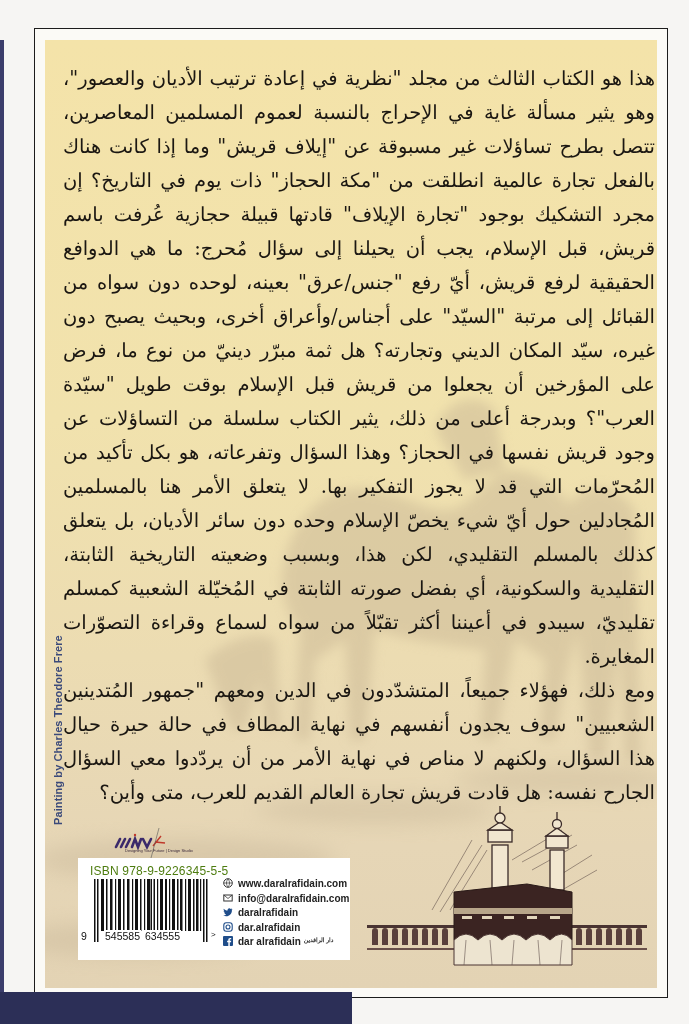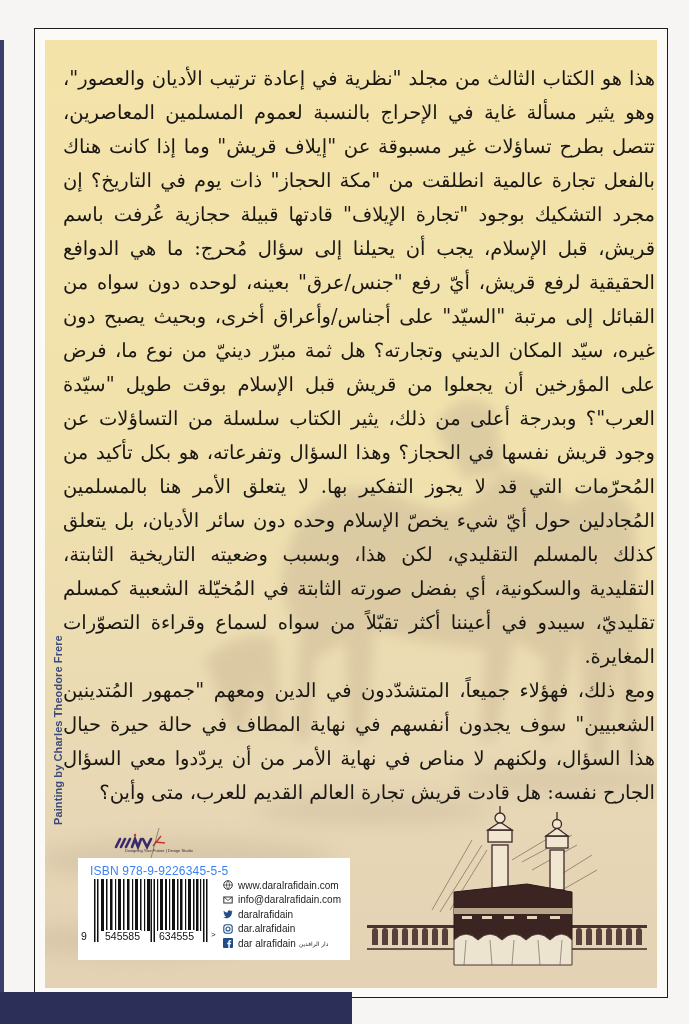--- a/index.html
+++ b/index.html
@@ -50,35 +50,35 @@
   .logo-tag {
     position: absolute; left: 12px; top: 20px;
     font-family: "Liberation Sans", sans-serif; font-size: 4px; color: #3b2a3b; white-space: nowrap;
   }
   .info-box {
     position: absolute; left: 78px; top: 858px; width: 272px; height: 102px;
     background: #ffffff;
   }
   .isbn-label {
     position: absolute; left: 12px; top: 6px;
-    font-family: "Liberation Sans", sans-serif; font-size: 12px; color: #3b82f6;
+    font-family: "Liberation Sans", sans-serif; font-size: 12px; color: #4d7c0f;
     letter-spacing: 0.2px;
   }
   .barcode {
     position: absolute; left: 14px; top: 21px; width: 118px; height: 63px;
   }
   .bc-digit {
     position: absolute; font-family: "Liberation Sans", sans-serif; font-size: 10.5px; color: #111;
     background: #fff; padding: 0 1px;
   }
   .contacts {
     position: absolute; left: 145px; top: 20px; width: 125px;
     font-family: "Liberation Sans", sans-serif; font-size: 10px; color: #222;
   }
-  .contact-row { height: 14.5px; display: flex; align-items: center; white-space: nowrap; }
+  .contact-row { height: 14.5px; display: flex; align-items: flex-start; white-space: nowrap; font-weight: bold; }
   .c-icon {
     width: 10px; height: 10px; margin-right: 5px; display: inline-flex; align-items: center; justify-content: center;
     flex: none;
   }
   .c-ar { font-size: 6px; margin-left: 3px; color: #333; }
   .kaaba {
     position: absolute; left: 362px; top: 800px; width: 290px; height: 170px;
   }
 </style>
 </head>
@@ -169,21 +169,21 @@
         <rect x="96" y="0" width="3" height="52"></rect>
           <rect x="101" y="0" width="1.5" height="52"></rect>
         <rect x="104" y="0" width="2.5" height="52"></rect>
           <rect x="108" y="0" width="1.2" height="52"></rect>
         <rect x="111" y="0" width="1.5" height="63"></rect>
           <rect x="114" y="0" width="1.5" height="63"></rect>
       </g>
     </svg>
     <span class="bc-digit" style="left:-12px; top:51px;">9</span>
     <span class="bc-digit" style="left:12px; top:51px;">545585</span>
-    <span class="bc-digit" style="left:66px; top:51px;">634555</span>
+    <span class="bc-digit" style="left:52px; top:51px;">634555</span>
     <span class="bc-digit" style="left:118px; top:51px; font-size:8px;">&gt;</span>
   </div>
 
   <div class="contacts">
     <div class="contact-row">
       <span class="c-icon">
         <svg width="10" height="10" viewBox="0 0 10 10">
             <circle cx="5" cy="5" r="4.3" fill="none" stroke="#333" stroke-width="1"></circle>
             <path d="M1 5 H9 M5 1 C3 3 3 7 5 9 M5 1 C7 3 7 7 5 9" stroke="#333" stroke-width="0.7" fill="none"></path>
           </svg>

